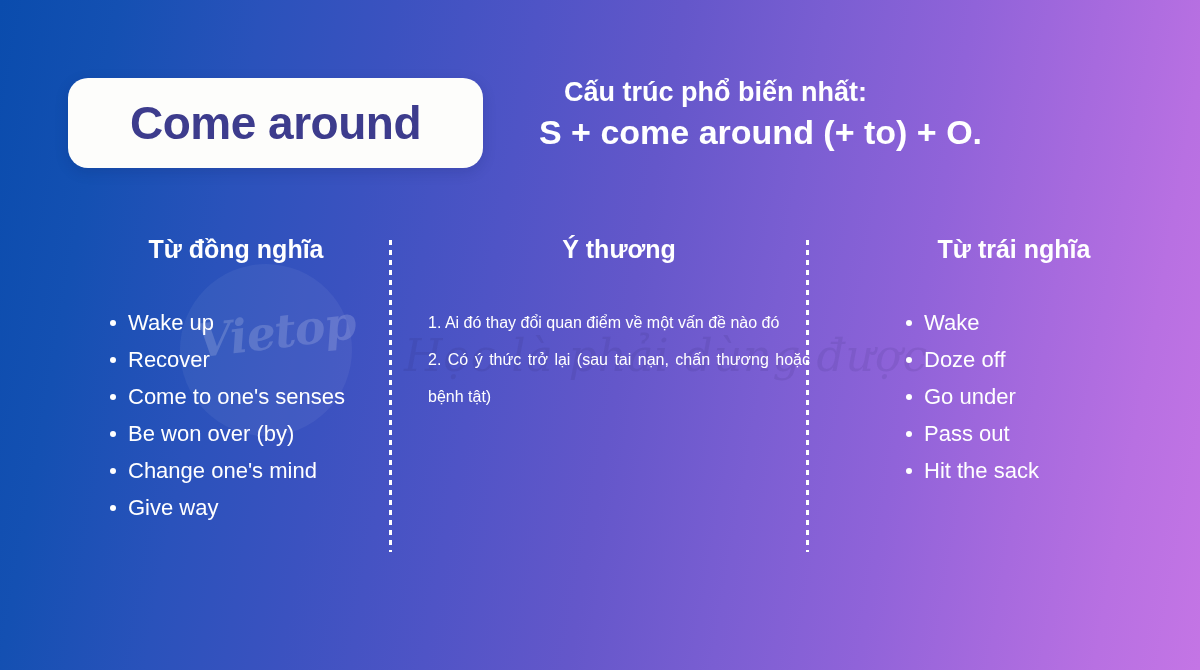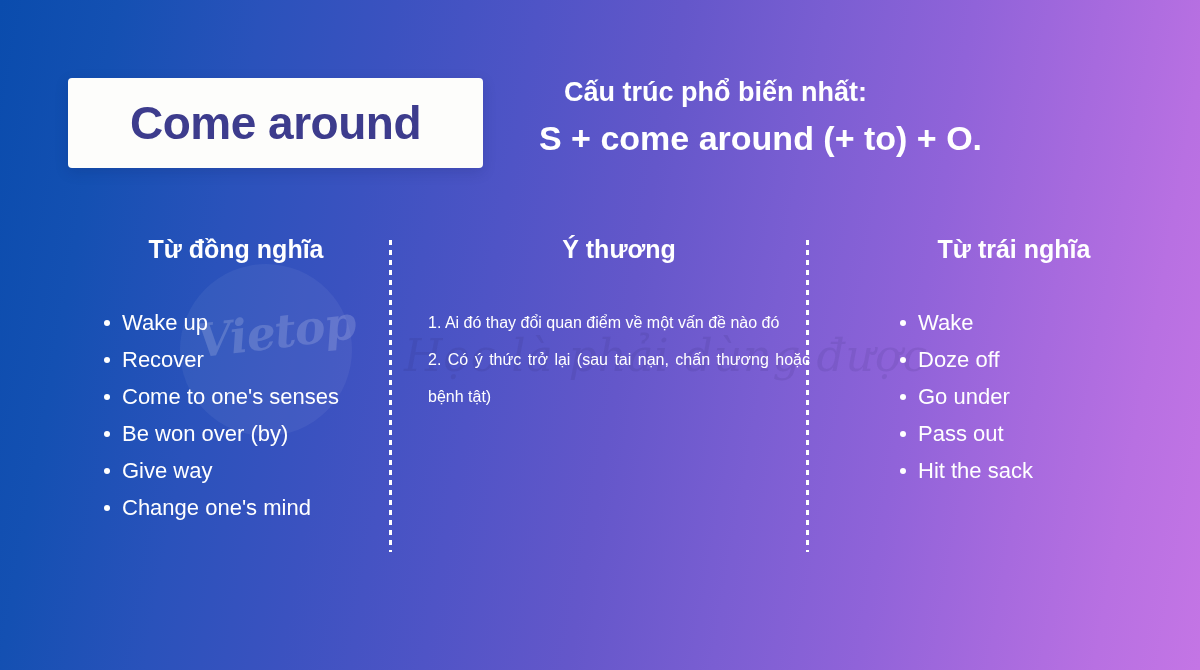--- a/index.html
+++ b/index.html
@@ -84,21 +84,21 @@
   }
 
   
   .title-pill {
     position: absolute;
     left: 68px;
     top: 78px;
     width: 415px;
     height: 90px;
     background: #fdfdfb;
-    border-radius: 4px;
+    border-radius: 20px;
     box-shadow: 0 4px 14px rgba(10,25,80,0.16);
     display: flex;
     align-items: center;
     justify-content: center;
   }
   .title-pill-text {
     color: #3d3c8d;
     font-size: 46px;
     font-weight: 700;
     letter-spacing: -0.5px;
@@ -117,21 +117,20 @@
     font-weight: 700;
     line-height: 1.25;
     white-space: nowrap;
     margin-left: 25px;
   }
   .structure-formula {
     color: #ffffff;
     font-size: 34px;
     font-weight: 700;
     line-height: 1.35;
-    margin-top: 6px;
     white-space: nowrap;
   }
 
   
   .columns {
     position: absolute;
     left: 16px;
     top: 234px;
     width: 1200px;
     height: 330px;
@@ -148,21 +147,21 @@
     color: #ffffff;
     font-size: 25px;
     font-weight: 700;
     text-align: center;
     line-height: 1.2;
     white-space: nowrap;
   }
 
   .bullet-list {
     list-style: none;
-    margin: 12px;
+    margin: 18px;
     padding: 0;
     margin-top: 40px;
   }
   .bullet-list li {
     position: relative;
     color: #ffffff;
     font-size: 22px;
     line-height: 37px;
     padding-left: 32px;
   }
@@ -234,22 +233,22 @@
 
   <div class="columns">
 
     <div class="col col-syn">
       <div class="col-head">Từ đồng nghĩa</div>
       <ul class="bullet-list">
         <li><span>Wake up</span></li>
         <li><span>Recover</span></li>
         <li><span>Come to one's senses</span></li>
         <li><span>Be won over (by)</span></li>
+        <li><span>Change one's mind</span></li>
         <li><span>Give way</span></li>
-        <li><span>Change one's mind</span></li>
       </ul>
     </div>
 
     <div class="col col-mean">
       <div class="col-head">Ý thương</div>
       <div class="meaning-body">
         <p>1. Ai đó thay đổi quan điểm về một vấn đề nào đó</p>
         <p>2. Có ý thức trở lại (sau tai nạn, chấn thương hoặc bệnh tật)</p>
       </div>
     </div>

